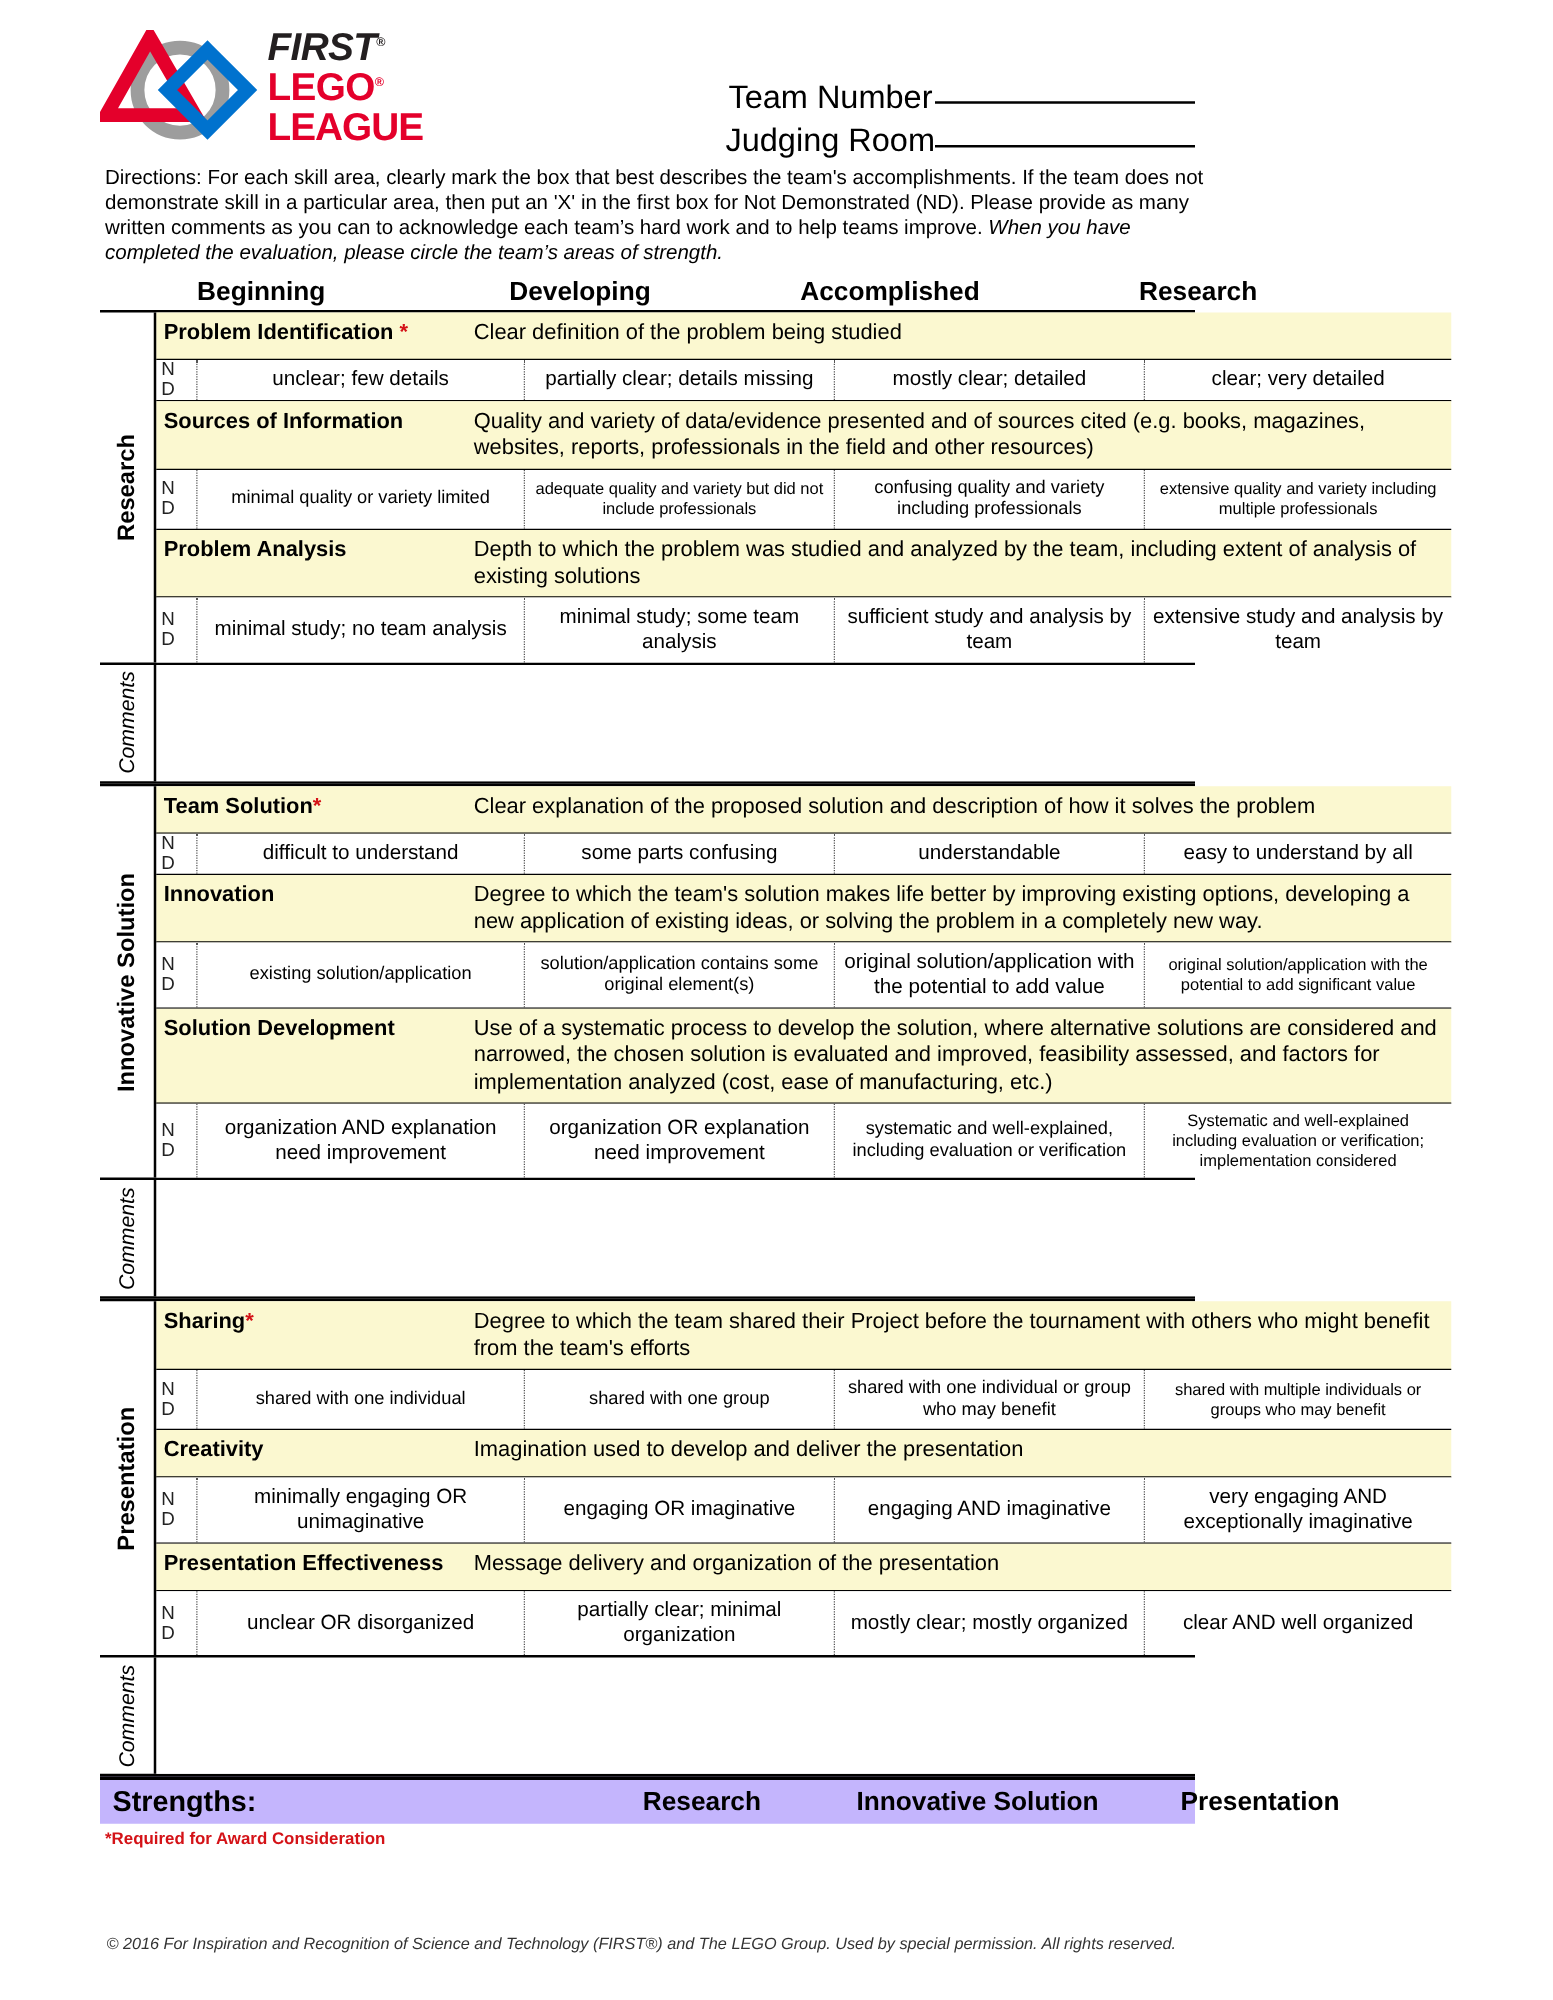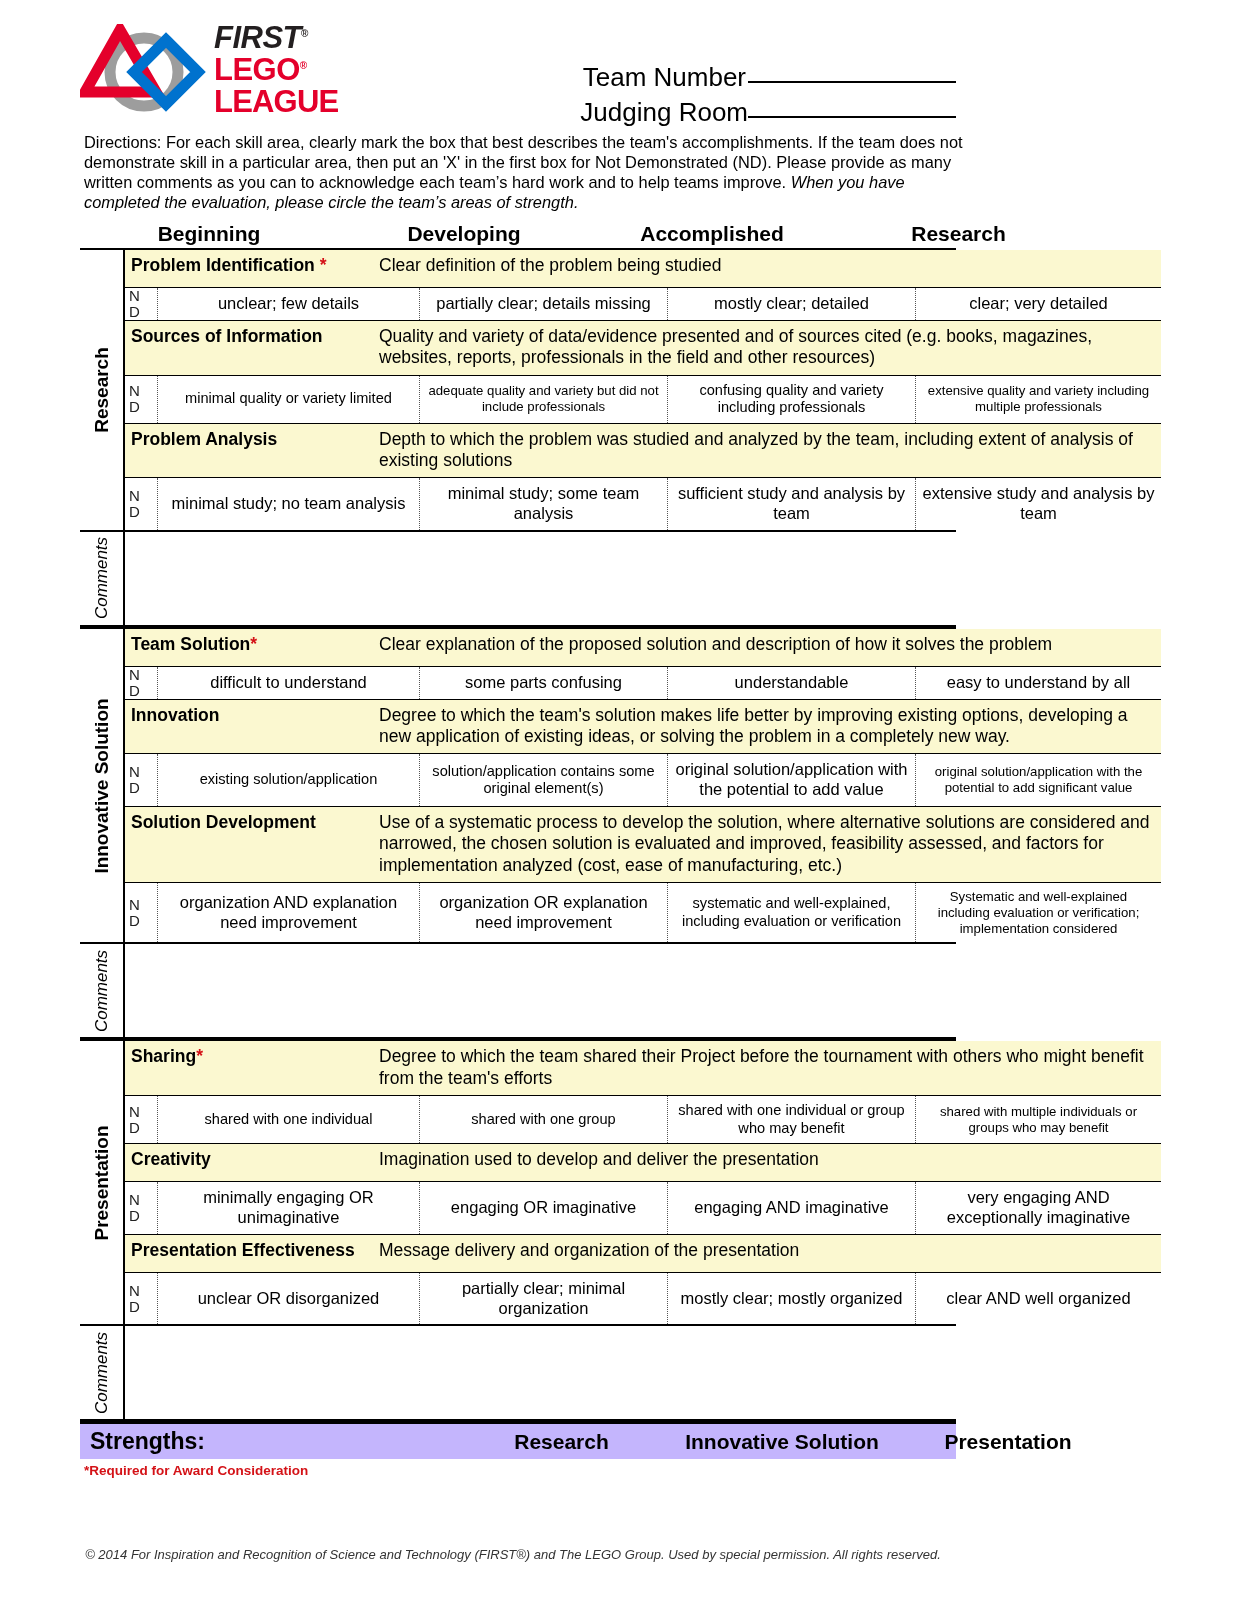--- a/index.html
+++ b/index.html
@@ -345,14 +345,14 @@
 
   <div class="strengths">
     <div class="lbl">Strengths:</div>
     <div class="opt s-o1">Research</div>
     <div class="opt s-o2">Innovative Solution</div>
     <div class="opt s-o3">Presentation</div>
   </div>
 
   <div class="required-note">*Required for Award Consideration</div>
 
-  <div class="footer">© 2014 For Inspiration and Recognition of Science and Technology (FIRST®) and The LEGO Group.  Used by special permission. All rights reserved.</div>
+  <div class="footer">© 2016 For Inspiration and Recognition of Science and Technology (FIRST®) and The LEGO Group.  Used by special permission. All rights reserved.</div>
 </div>
 
 </body></html>

